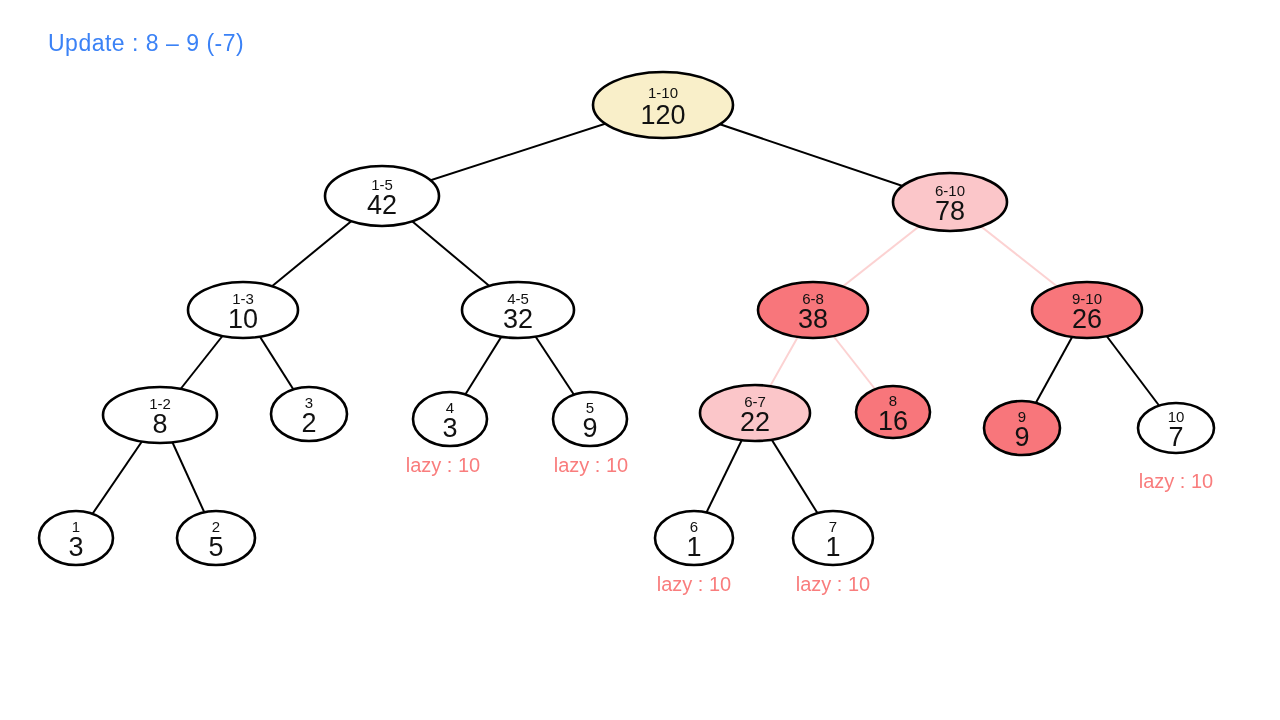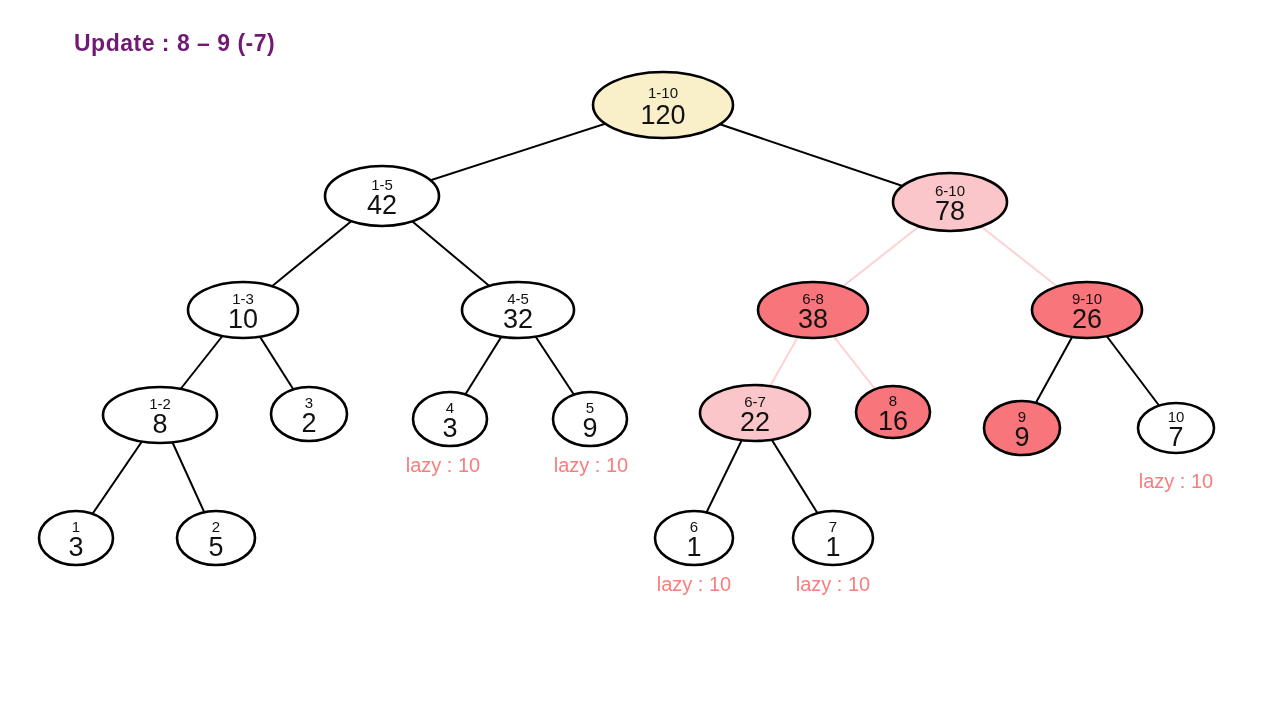--- a/index.html
+++ b/index.html
@@ -14,24 +14,23 @@
   .stage {
     position: relative;
     width: 1280px;
     height: 720px;
   }
   .title {
     position: absolute;
     left: 48px;
     top: 30px;
     font-size: 23px;
-    font-weight: 700;
-    color: #701a75;
+    font-weight: 400;
+    color: #3b82f6;
     letter-spacing: 0.5px;
-    margin-left: 26px;
   }
   svg { position: absolute; left: 0; top: 0; }
   .edge { stroke-width: 2; fill: none; }
   .node-ellipse { stroke: #000000; stroke-width: 2.6; }
   .range-text {
     font-size: 15px;
     fill: #111111;
     text-anchor: middle;
     font-family: "Liberation Sans", sans-serif;
   }

